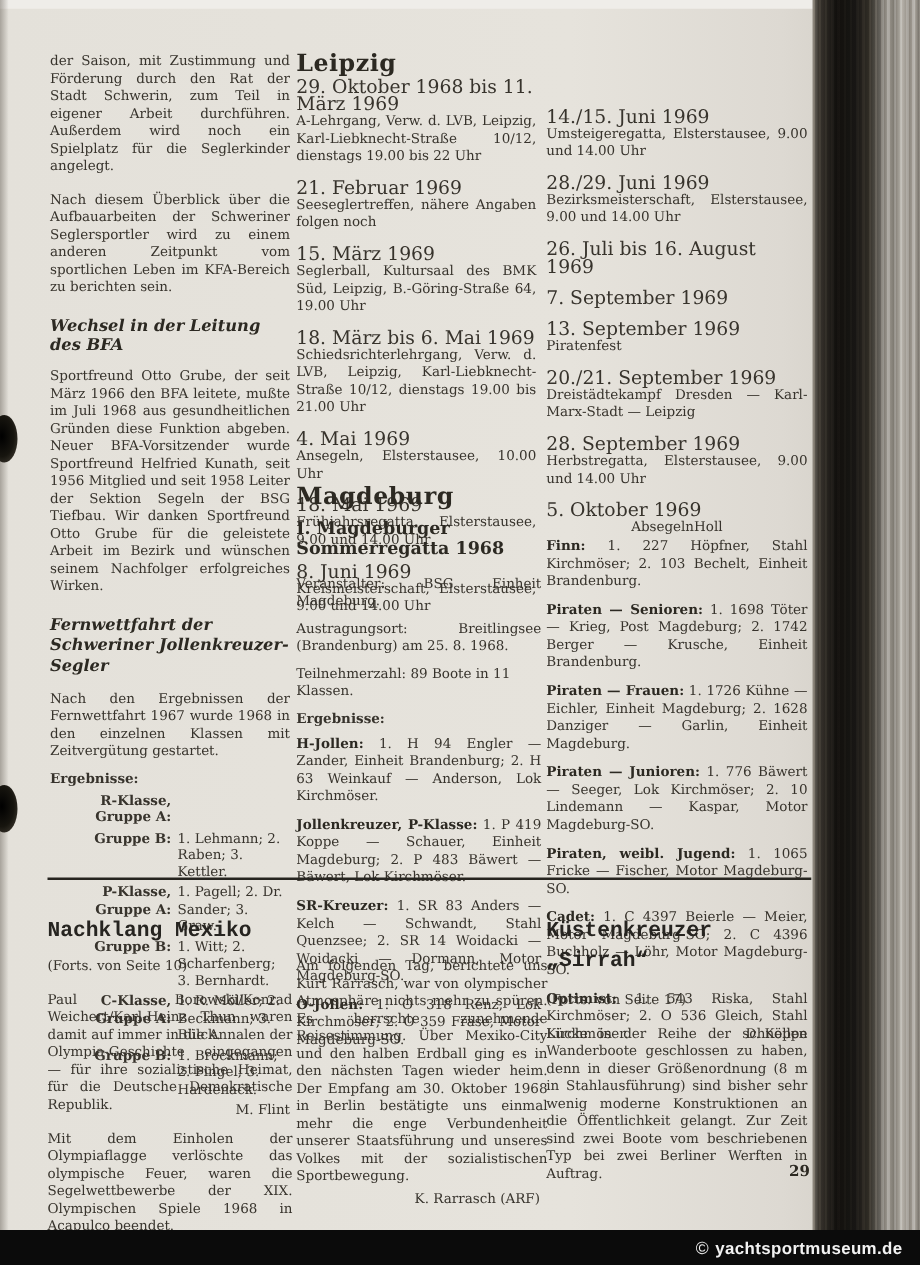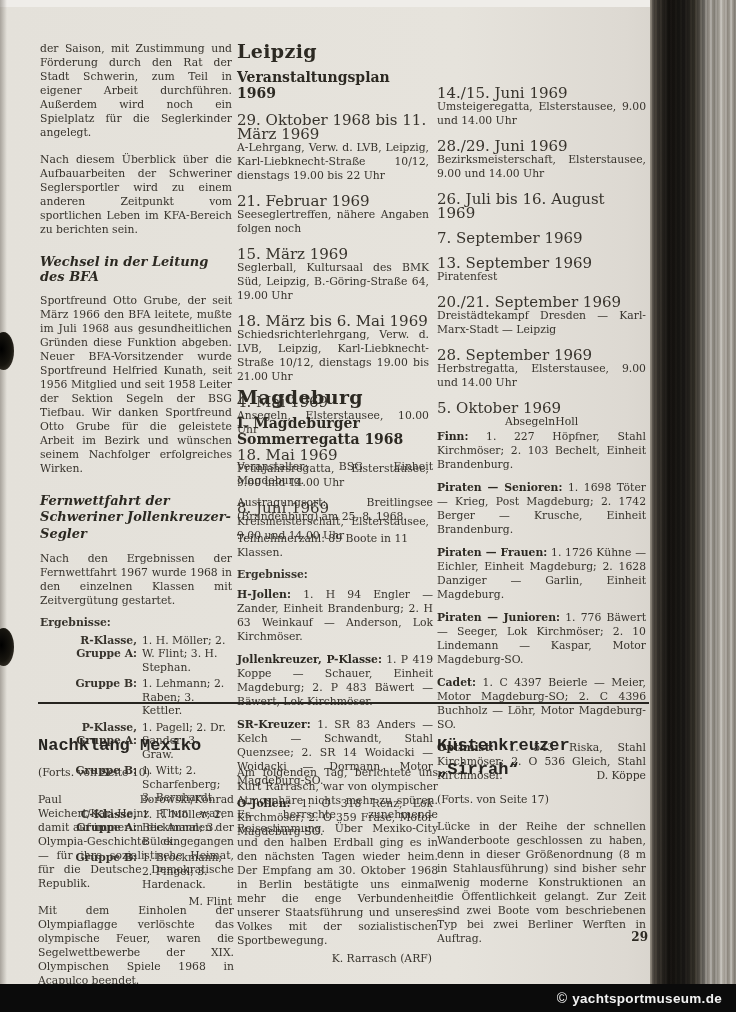--- a/index.html
+++ b/index.html
@@ -73,21 +73,20 @@
     <p class="para">der Saison, mit Zustimmung und Förderung durch den Rat der Stadt Schwerin, zum Teil in eigener Arbeit durchführen. Außerdem wird noch ein Spielplatz für die Seglerkinder angelegt.</p>
     <p class="para" style="margin-bottom:17px">Nach diesem Überblick über die Aufbauarbeiten der Schweriner Seglersportler wird zu einem anderen Zeitpunkt vom sportlichen Leben im KFA-Bereich zu berichten sein.</p>
     <h3 class="h-sec">Wechsel in der Leitung des BFA</h3>
     <p class="para" style="margin-bottom:17px">Sportfreund Otto Grube, der seit März 1966 den BFA leitete, mußte im Juli 1968 aus gesundheitlichen Gründen diese Funktion abgeben. Neuer BFA-Vorsitzender wurde Sportfreund Helfried Kunath, seit 1956 Mitglied und seit 1958 Leiter der Sektion Segeln der BSG Tiefbau. Wir danken Sportfreund Otto Grube für die geleistete Arbeit im Bezirk und wünschen seinem Nachfolger erfolgreiches Wirken.</p>
     <h3 class="h-sec" style="line-height:1.25">Fernwettfahrt der Schweriner Jollenkreuzer-Segler</h3>
     <p class="para" style="margin-bottom:8px">Nach den Ergebnissen der Fernwettfahrt 1967 wurde 1968 in den einzelnen Klassen mit Zeitvergütung gestartet.</p>
     <div class="bold-label">Ergebnisse:</div>
 
     <div class="result-row">
       <span class="lbl">R-Klasse, Gruppe A:</span>
-      <span class="val">1. H. Möller; 2. W. Flint; 3. H. Stephan.</span>
     </div>
     <div class="result-row">
       <span class="lbl">Gruppe B:</span>
       <span class="val">1. Lehmann; 2. Raben; 3. Kettler.</span>
     </div>
     <div class="result-row">
       <span class="lbl">P-Klasse, Gruppe A:</span>
       <span class="val">1. Pagell; 2. Dr. Sander; 3. Graw.</span>
     </div>
     <div class="result-row">
@@ -100,21 +99,20 @@
     </div>
     <div class="result-row">
       <span class="lbl">Gruppe B:</span>
       <span class="val">1. Brockmann; 2. Pingel; 3. Hardenack.</span>
     </div>
     <div class="sig">M. Flint</div>
   </div>
 
   <div class="abs" id="leipzig-c1">
     <div class="h-city">Leipzig</div>
-    <div class="h-sub mb6" style="margin-bottom:12px">Veranstaltungsplan 1969</div>
 
     <div class="event">
       <div class="date">29. Oktober 1968 bis 11. März 1969</div>
       <div class="desc">A-Lehrgang, Verw. d. LVB, Leipzig, Karl-Liebknecht-Straße 10/12, dienstags 19.00 bis 22 Uhr</div>
     </div>
     <div class="event">
       <div class="date">21. Februar 1969</div>
       <div class="desc">Seeseglertreffen, nähere Angaben folgen noch</div>
     </div>
     <div class="event">
@@ -186,20 +184,21 @@
     <p class="res-p"><b>Jollenkreuzer, P-Klasse:</b> <span>1. P 419 Koppe — Schauer, Einheit Magdeburg; 2. P 483 Bäwert — Bäwert, Lok Kirchmöser.</span></p>
     <p class="res-p"><b>SR-Kreuzer:</b> <span>1. SR 83 Anders — Kelch — Schwandt, Stahl Quenzsee; 2. SR 14 Woidacki — Woidacki — Dormann, Motor Magdeburg-SO.</span></p>
     <p class="res-p"><b>O-Jollen:</b> <span>1. O 318 Renz, Lok Kirchmöser; 2. O 359 Fräse, Motor Magdeburg-SO.</span></p>
   </div>
 
   <div class="abs" id="magdeburg-c2">
     <p class="res-p"><b>Finn:</b> <span>1. 227 Höpfner, Stahl Kirchmöser; 2. 103 Bechelt, Einheit Brandenburg.</span></p>
     <p class="res-p"><b>Piraten — Senioren:</b> <span>1. 1698 Töter — Krieg, Post Magdeburg; 2. 1742 Berger — Krusche, Einheit Brandenburg.</span></p>
     <p class="res-p"><b>Piraten — Frauen:</b> <span>1. 1726 Kühne — Eichler, Einheit Magdeburg; 2. 1628 Danziger — Garlin, Einheit Magdeburg.</span></p>
     <p class="res-p"><b>Piraten — Junioren:</b> <span>1. 776 Bäwert — Seeger, Lok Kirchmöser; 2. 10 Lindemann — Kaspar, Motor Magdeburg-SO.</span></p>
+    <p class="res-p"><b>Piraten, weibl. Jugend:</b> <span>1. 1065 Fricke — Fischer, Motor Magdeburg-SO.</span></p>
     <p class="res-p"><b>Cadet:</b> <span>1. C 4397 Beierle — Meier, Motor Magdeburg-SO; 2. C 4396 Buchholz — Löhr, Motor Magdeburg-SO.</span></p>
     <p class="res-p"><b>Optimist:</b> <span>1. 543 Riska, Stahl Kirchmöser; 2. O 536 Gleich, Stahl Kirchmöser.</span><span class="float-sig">D. Köppe</span></p>
   </div>
 
   <div class="abs" id="rule"></div>
 
   <div class="abs" id="mexiko">
     <div class="h-sans">Nachklang Mexiko</div>
     <div class="forts">(Forts. von Seite 10)</div>
     <p class="para">Paul Borowski/Konrad Weichert/Karl-Heinz Thun waren damit auf immer in die Annalen der Olympia-Geschichte eingegangen — für ihre sozialistische Heimat, für die Deutsche Demokratische Republik.</p>

